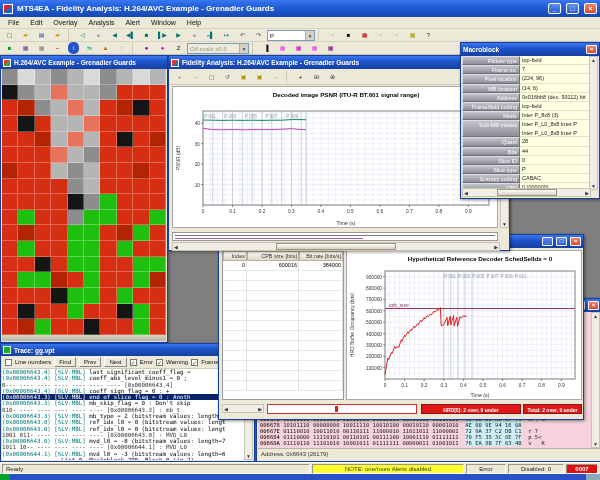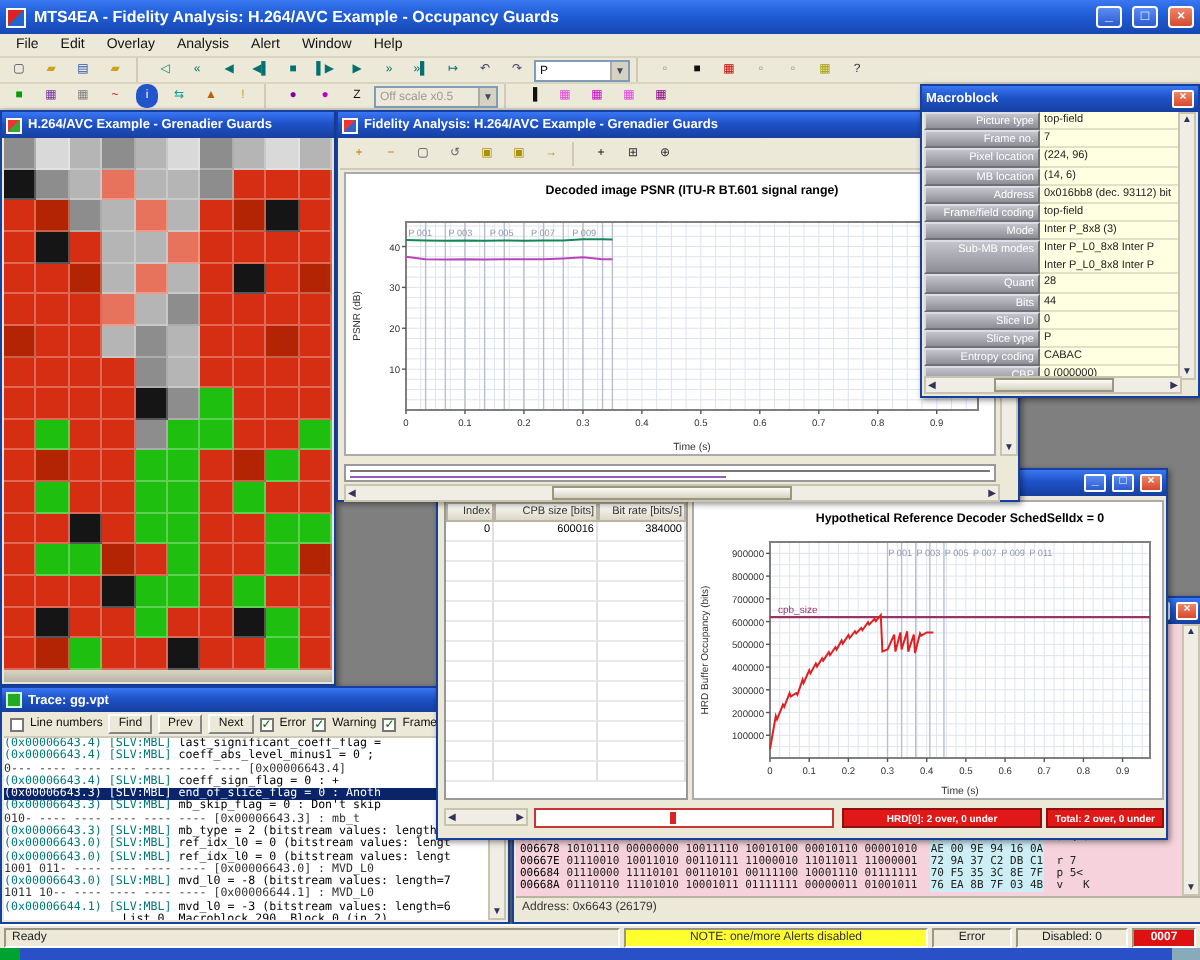--- a/index.html
+++ b/index.html
@@ -108,21 +108,21 @@
 #taskstrip .r{margin-left:auto;width:14px;height:6px;background:#8ab}
 svg text{font-family:"Liberation Sans",sans-serif}
 </style>
 </head>
 <body>
 
 <div id="screen">
 
   <div id="app-titlebar">
     <span id="app-icon"></span>
-    <span>MTS4EA - Fidelity Analysis: H.264/AVC Example - Occupancy Guards</span>
+    <span>MTS4EA - Fidelity Analysis: H.264/AVC Example - Grenadier Guards</span>
     <span class="grow"></span>
     <span class="capbtn">_</span>
     <span class="capbtn">□</span>
     <span class="capbtn close">×</span>
   </div>
 
   <div id="menubar">
       <span>File</span>
       <span>Edit</span>
       <span>Overlay</span>

